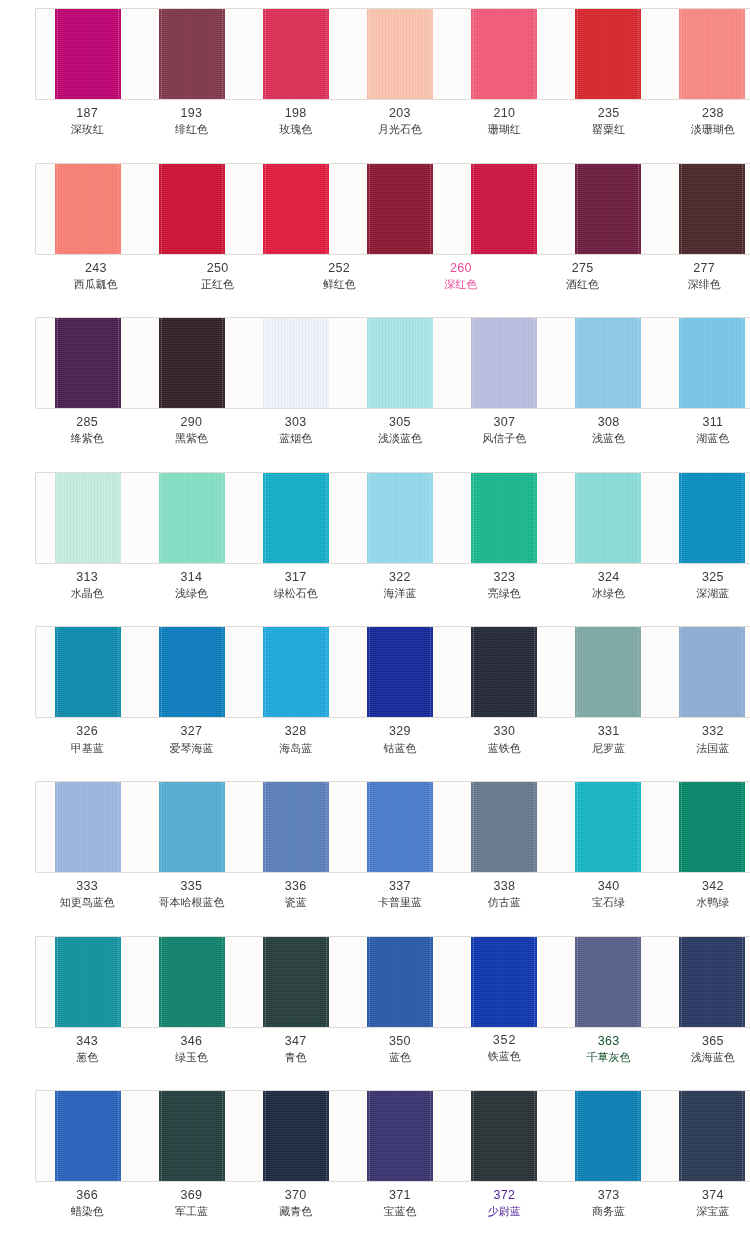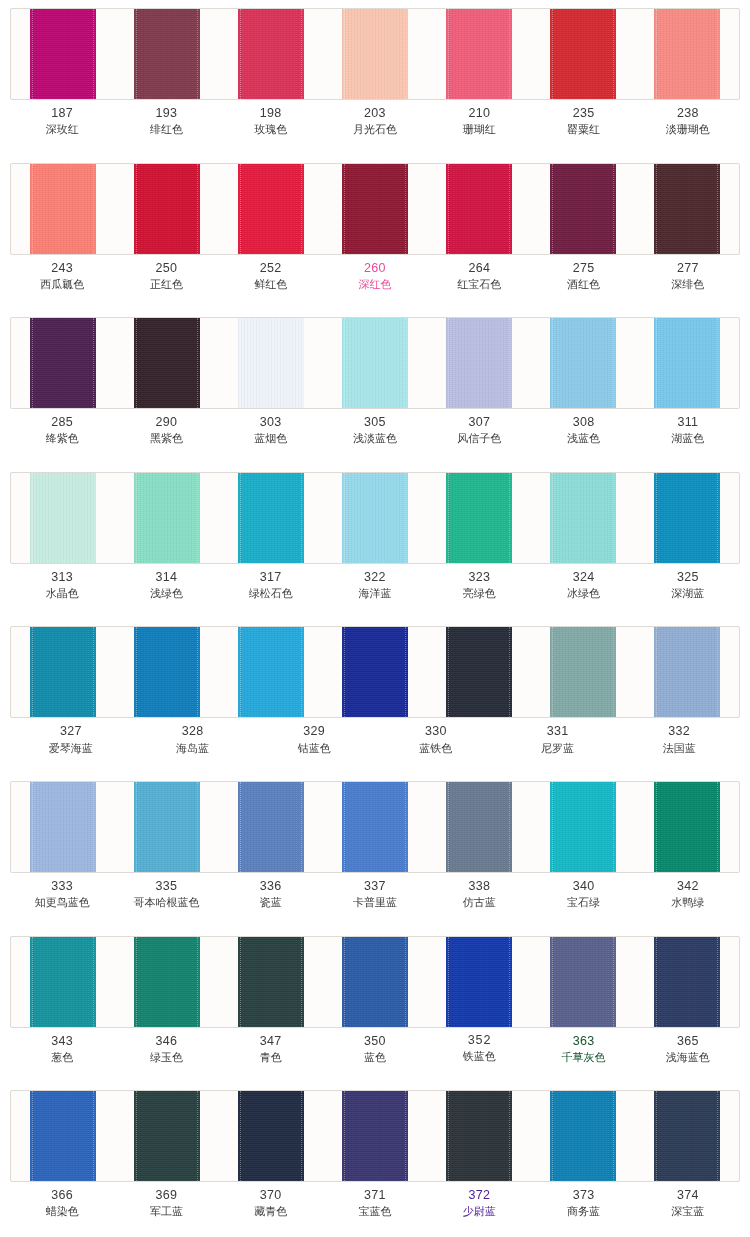--- a/index.html
+++ b/index.html
@@ -12,20 +12,21 @@
     width: 750px;
     height: 1237px;
     font-family: "Liberation Sans", "DejaVu Sans", sans-serif;
     overflow: hidden;
   }
 
   #chart {
     width: 710px;
     height: 1237px;
     position: relative;
+    margin-left: 25px;
   }
 
   
   .row-group {
     width: 750px;
     height: 154.6px;
     position: relative;
   }
 
   
@@ -195,24 +196,20 @@
         </div>
         <div class="label-cell" style="color: rgb(59, 59, 59);">
           <span class="code">252</span>
           <span class="name">鲜红色</span>
         </div>
         <div class="label-cell" style="color: #ec4899;">
           <span class="code">260</span>
           <span class="name">深红色</span>
         </div>
         <div class="label-cell" style="color: rgb(59, 59, 59);">
-          <span class="code">264</span>
-          <span class="name">红宝石色</span>
-        </div>
-        <div class="label-cell" style="color: rgb(59, 59, 59);">
           <span class="code">275</span>
           <span class="name">酒红色</span>
         </div>
         <div class="label-cell" style="color: rgb(59, 59, 59);">
           <span class="code">277</span>
           <span class="name">深绯色</span>
         </div>
       </div>
     </div>
     <div class="row-group">
@@ -343,20 +340,24 @@
           <div class="swatch" title="蓝铁色" style="background: rgb(37, 43, 56);"></div>
         </div>
         <div class="band-cell">
           <div class="swatch" title="尼罗蓝" style="background: rgb(127, 169, 166);"></div>
         </div>
         <div class="band-cell">
           <div class="swatch" title="法国蓝" style="background: rgb(143, 173, 211);"></div>
         </div>
       </div>
       <div class="labels">
+        <div class="label-cell" style="color: rgb(59, 59, 59);">
+          <span class="code">326</span>
+          <span class="name">甲基蓝</span>
+        </div>
         <div class="label-cell" style="color: rgb(59, 59, 59);">
           <span class="code">327</span>
           <span class="name">爱琴海蓝</span>
         </div>
         <div class="label-cell" style="color: rgb(59, 59, 59);">
           <span class="code">328</span>
           <span class="name">海岛蓝</span>
         </div>
         <div class="label-cell" style="color: rgb(59, 59, 59);">
           <span class="code">329</span>

